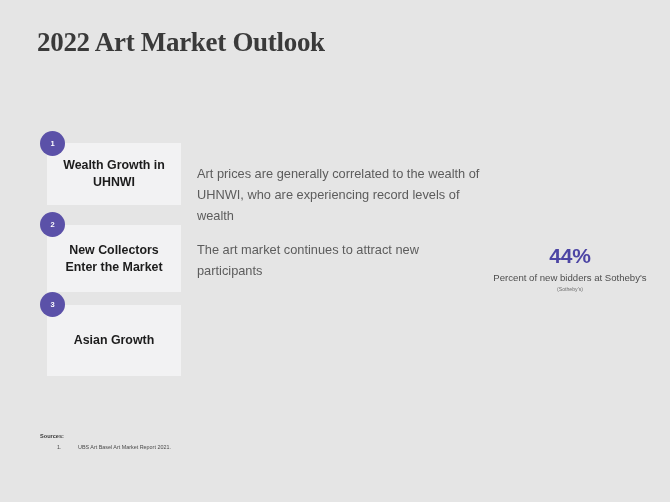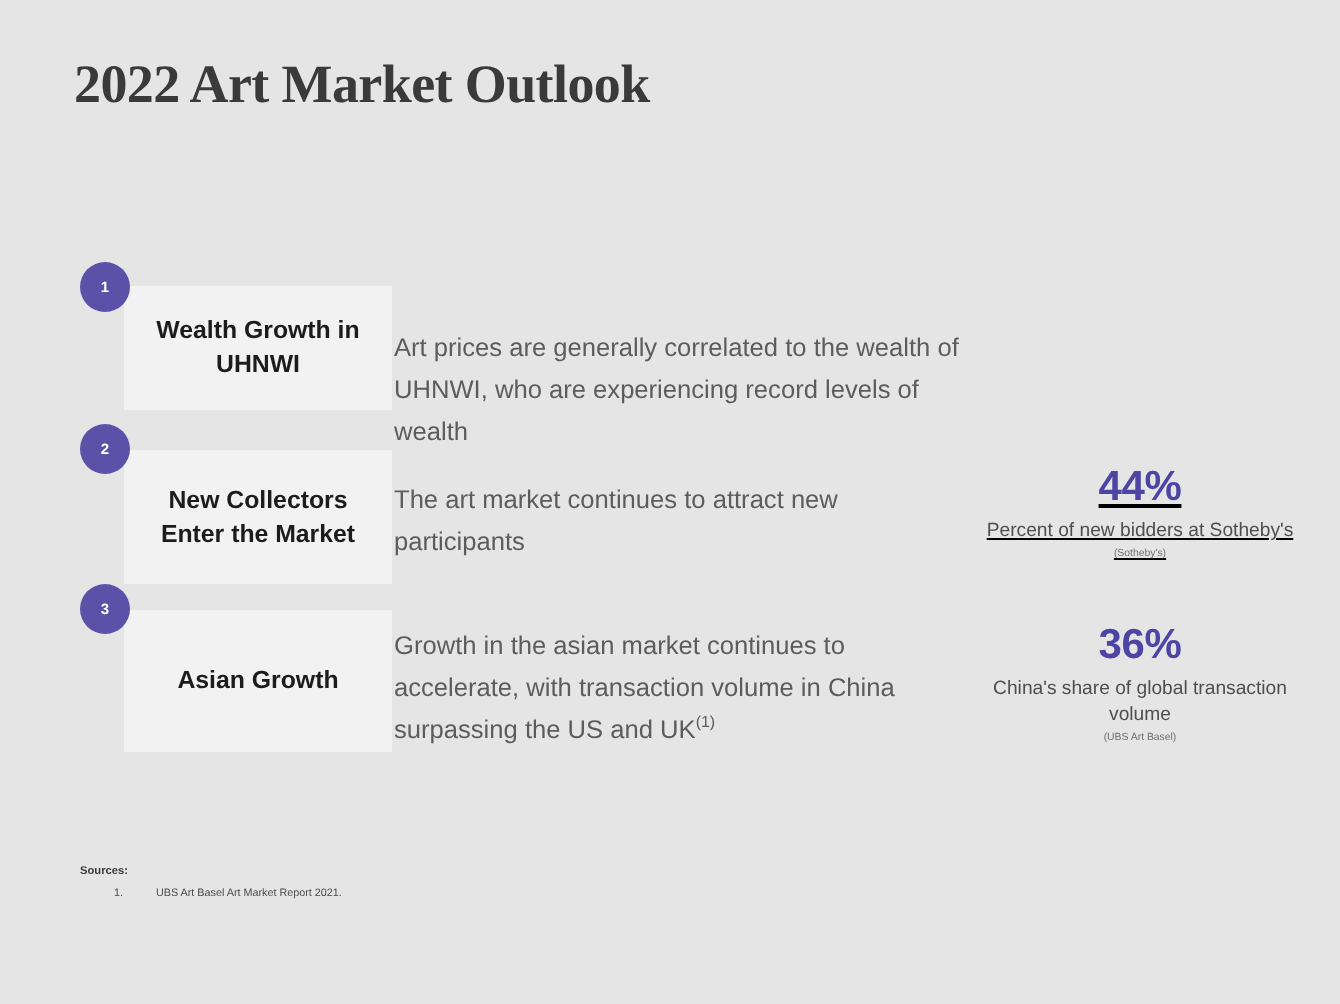--- a/index.html
+++ b/index.html
@@ -56,21 +56,21 @@
     position: absolute;
     left: 0;
     width: 670px;
   }
   .row.r1 { top: 143px; height: 62px; }
   .row.r2 { top: 225px; height: 67px; }
   .row.r3 { top: 305px; height: 71px; }
 
   .label-box {
     position: absolute;
-    left: 62px;
+    left: 47px;
     top: 0;
     width: 134px;
     height: 100%;
     background: #f2f2f3;
     display: flex;
     align-items: center;
     justify-content: center;
     box-sizing: border-box;
     padding: 0 10px;
   }
@@ -121,21 +121,21 @@
   }
 
   
   .stat {
     position: absolute;
     left: 490px;
     width: 160px;
     text-align: center;
   }
   .row.r1 .stat { top: -1px; }
-  .row.r2 .stat { top: 6px; text-decoration: underline; }
+  .row.r2 .stat { top: 18px; }
   .row.r3 .stat { top: 5px; }
 
   .stat-value {
     font-size: 21px;
     font-weight: bold;
     color: #4c45a4;
     letter-spacing: -0.2px;
     line-height: 25px;
   }
   .stat-desc {
@@ -212,26 +212,20 @@
         <div class="stat-desc">Percent of new bidders at Sotheby's</div>
         <div class="stat-source">(Sotheby's)</div>
       </div>
     </div>
 
     <div class="row r3">
       <div class="badge">3</div>
       <div class="label-box">
         <div class="label-text">Asian Growth</div>
       </div>
-      <div class="body-text"><span>Growth in the asian market continues to accelerate, with transaction volume in China surpassing the US and UK</span><sup>(1)</sup></div>
-      <div class="stat">
-        <div class="stat-value">36%</div>
-        <div class="stat-desc">China's share of global transaction volume</div>
-        <div class="stat-source">(UBS Art Basel)</div>
-      </div>
     </div>
 
   </div>
 
   <div class="sources">
     <div class="sources-title">Sources:</div>
     <div class="sources-item">
       <span class="sources-num">1.</span>
       <span>UBS Art Basel Art Market Report 2021.</span>
     </div>

